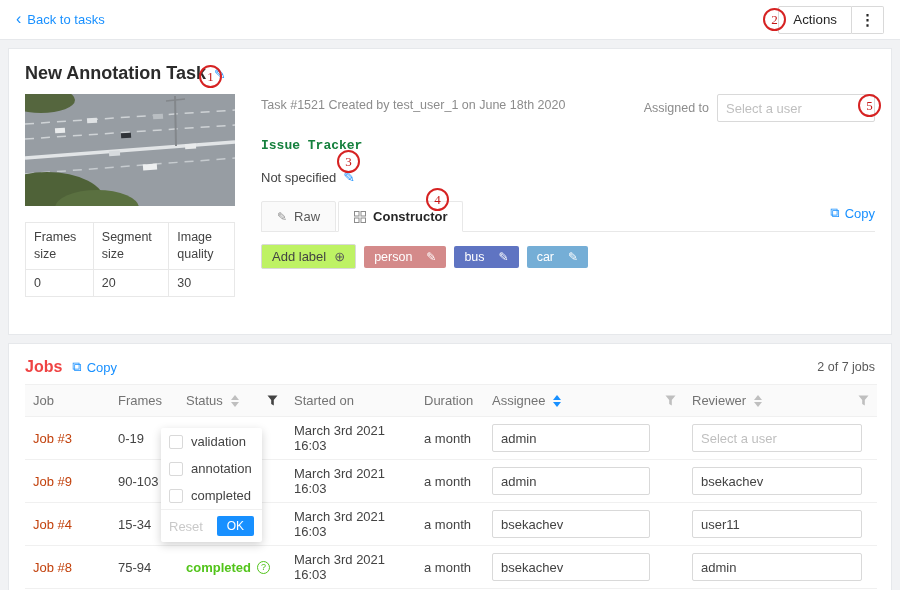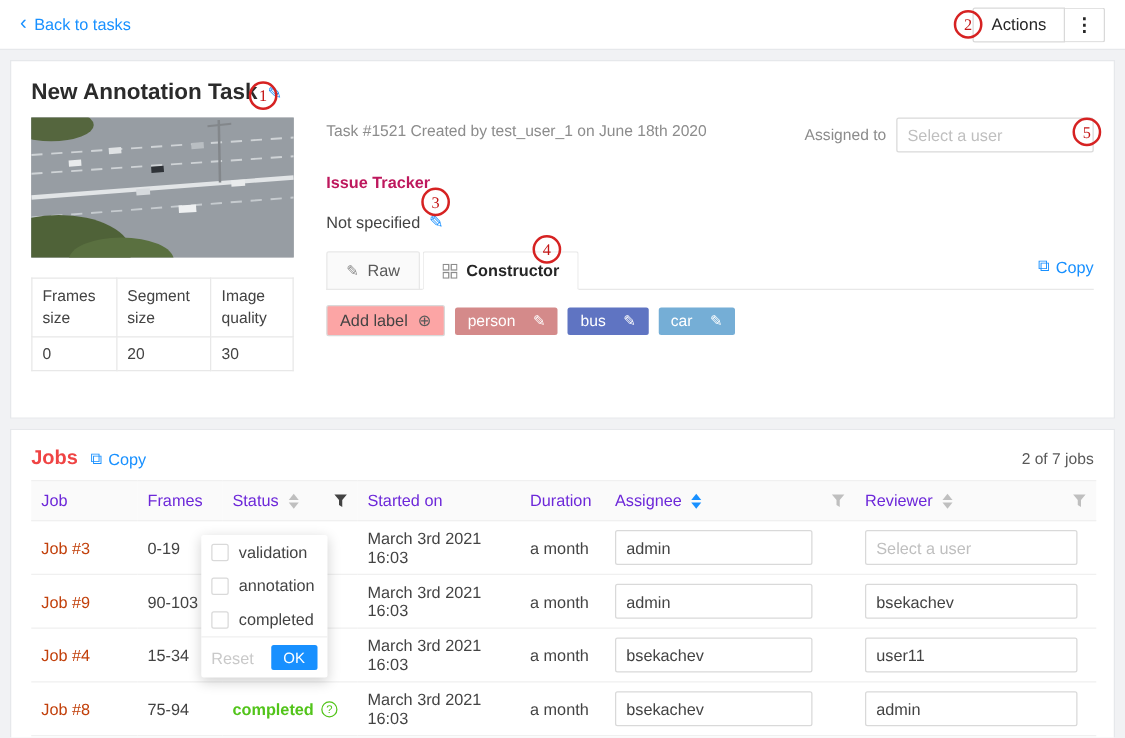--- a/index.html
+++ b/index.html
@@ -34,44 +34,44 @@
 
   .right-col { flex:1; margin-left:26px; min-width:0; }
   .meta-row { display:flex; align-items:flex-start; }
   .task-meta { color:#8c8c8c; font-size:12.5px; padding-top:4px; }
   .assigned { margin-left:auto; display:flex; align-items:center; gap:8px; }
   .assigned-label { color:#8c8c8c; font-size:12.5px; }
   .ant-input { height:28px; border:1px solid #d9d9d9; border-radius:2px; padding:0 8px; font-size:13px; color:#434343; font-family:"Liberation Sans", sans-serif; outline:none; }
   .ant-input::placeholder { color:#bfbfbf; }
   .assigned .ant-input { width:158px; }
 
-  .issue-label { font-weight:700; color:#be185d; margin-top:16px; font-size:13px; }
+  .issue-label { font-weight:700; color:#15803d; margin-top:16px; font-size:13px;font-family:Liberation Mono, monospace; }
   .issue-value { margin-top:16px; display:flex; align-items:center; gap:7px; color:#434343; }
 
   .tabs-row { display:flex; align-items:center; margin-top:16px; border-bottom:1px solid #e8e8e8; }
   .tab { display:flex; align-items:center; gap:7px; padding:7px 15px; border:1px solid #e8e8e8; background:#fafafa; color:#595959; border-radius:2px 2px 0 0; margin-right:2px; margin-bottom:-1px; cursor:pointer; }
   .tab.active { background:#fff; border-bottom-color:#fff; color:#262626; font-weight:600; }
   .tab-icon { font-size:12px; color:#8c8c8c; }
   .copy-link { margin-left:auto; color:#1890ff; display:flex; align-items:center; gap:5px; cursor:pointer; padding-bottom:6px; }
   .copy-glyph { font-size:13px; }
 
   .labels-row { display:flex; align-items:center; gap:8px; margin-top:12px; }
-  .add-label-btn { display:flex; align-items:center; gap:8px; border:1px solid #d9d9d9; border-radius:2px; background:#fca5a5; padding:4px 10px; color:#434343; cursor:pointer; font-size:13px; font-family:"Liberation Sans", sans-serif; }
+  .add-label-btn { display:flex; align-items:center; gap:8px; border:1px solid #d9d9d9; border-radius:2px; background:#bef264; padding:4px 10px; color:#434343; cursor:pointer; font-size:13px; font-family:"Liberation Sans", sans-serif; }
   .plus-circle { color:#595959; font-size:13px; }
   .label-pill { display:flex; align-items:center; gap:14px; color:#fff; border-radius:2px; padding:4px 10px; font-size:12.5px; cursor:pointer; }
   .label-pill .pencil { color:#fff; font-size:12px; }
 
   
   .jobs-card { position:relative; padding-top:14px; height:260px; }
   .jobs-header { display:flex; align-items:center; gap:10px; margin-bottom:8px; }
   .jobs-title { font-size:16px; font-weight:700; color:#ef4444; }
   .jobs-count { margin-left:auto; color:#595959; font-size:12.5px; }
 
   table.jobs { width:100%; border-collapse:collapse; table-layout:fixed; }
-  table.jobs th { background:#fafafa; border-bottom:1px solid #f0f0f0; border-top:1px solid #f0f0f0; font-weight:500; color:#6d28d9; text-align:left; padding:8px 8px; font-size:13px; }
+  table.jobs th { background:#fafafa; border-bottom:1px solid #f0f0f0; border-top:1px solid #f0f0f0; font-weight:500; color:#737373; text-align:left; padding:8px 8px; font-size:13px; }
   table.jobs td { border-bottom:1px solid #f0f0f0; padding:6px 8px; color:#434343; height:40px; }
   .th-flex { display:flex; align-items:center; gap:6px; }
   .sorter { display:flex; flex-direction:column; gap:2px; margin-left:2px; }
   .caret { width:0; height:0; border-left:4px solid transparent; border-right:4px solid transparent; }
   .caret.up { border-bottom:5px solid #bfbfbf; }
   .caret.down { border-top:5px solid #bfbfbf; }
   .caret.blue.up { border-bottom-color:#1890ff; }
   .caret.blue.down { border-top-color:#1890ff; }
   .funnel { margin-left:auto; cursor:pointer; }
   .job-link { color:#c2410c; cursor:pointer; }

